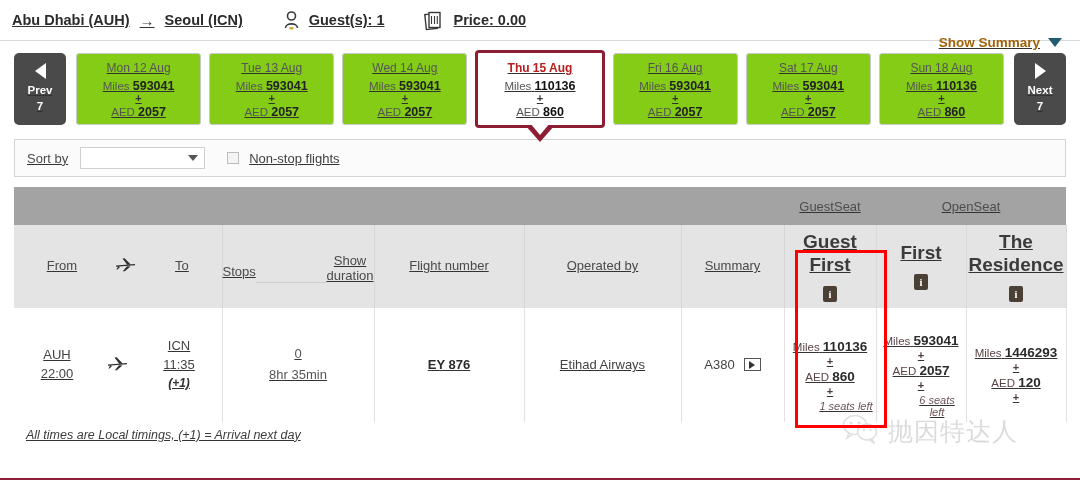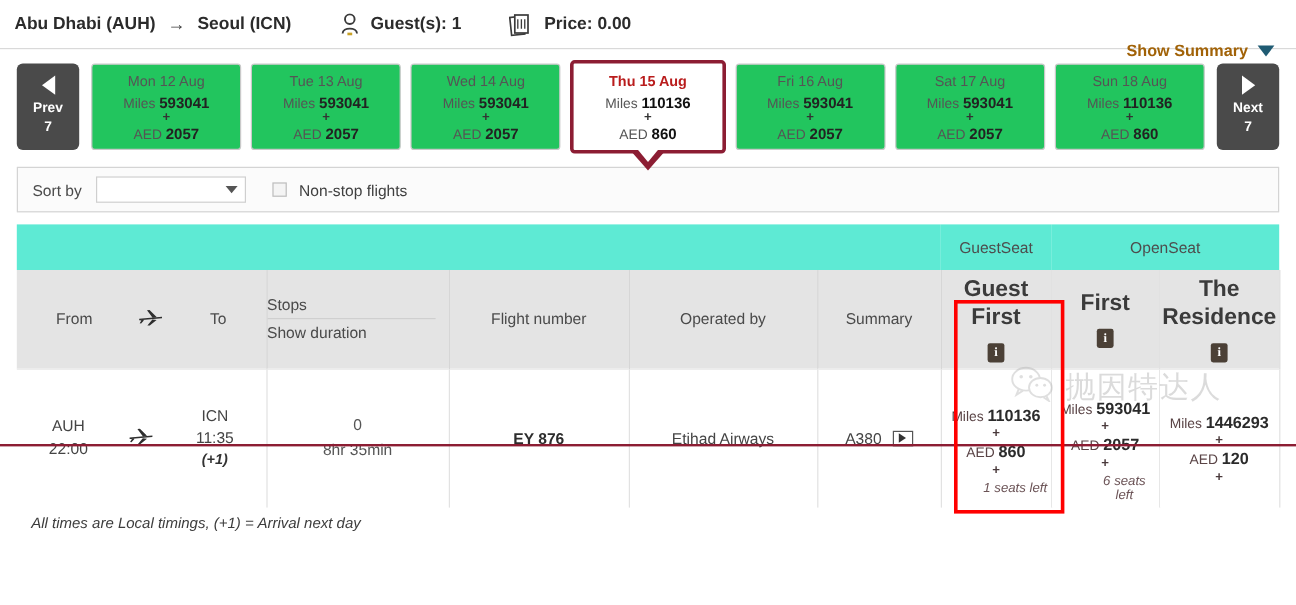--- a/index.html
+++ b/index.html
@@ -3,21 +3,21 @@
 <meta charset="utf-8">
 <style>
   * { box-sizing: border-box; margin: 0; padding: 0; }
   html, body {
     width: 1080px; height: 504px;
     background: #ffffff;
     font-family: "Liberation Sans", sans-serif;
     color: #333333;
     overflow: hidden;
   }
-  #page { position: relative; width: 1080px; height: 372px; background:#fff; }
+  #page { position: relative; width: 1080px; height: 480px; background:#fff;text-decoration:underline; }
 
   
   .top-header {
     height: 41px; width: 1080px;
     border-bottom: 1px solid #d9d9d9;
     display: flex; align-items: center;
     padding: 0 12px 0 12px;
     background: #fff;
   }
   .route { display: flex; align-items: center; font-size: 14.5px; font-weight: bold; color: #2b2b2b; }
@@ -51,21 +51,21 @@
     font-size: 11.5px; font-weight: bold; cursor: pointer; flex: none;
     line-height: 1.35;
   }
   .navbtn .tri-l { width:0;height:0;border-top:8px solid transparent;border-bottom:8px solid transparent;border-right:11px solid #fff; margin-bottom:4px;}
   .navbtn .tri-r { width:0;height:0;border-top:8px solid transparent;border-bottom:8px solid transparent;border-left:11px solid #fff; margin-bottom:4px;}
   .navbtn .n { font-size: 11.5px; font-weight: bold; }
 
   .date-list { display:flex; flex:1 1 auto; gap: 8px; margin: 0 10px; }
   .date-tile {
     flex: 1 1 0; height: 72px;
-    background: #22c55e; border: 1px solid #c9c9c9; border-radius: 3px;
+    background: #84cc16; border: 1px solid #c9c9c9; border-radius: 3px;
     display: flex; flex-direction: column; align-items: center; justify-content: center;
     cursor: pointer; position: relative;
     padding-top: 2px;
   }
   .date-tile .d { font-size: 12px; color: #555; margin-bottom: 4px; }
   .date-tile .m { font-size: 11.5px; color:#555; }
   .date-tile .m b { font-size: 12.5px; color: #222; font-weight: bold; }
   .date-tile .plus { font-size: 11px; color:#333; line-height: 0.9; margin: 1px 0; font-weight:bold;}
   .date-tile .a { font-size: 11.5px; color:#555; }
   .date-tile .a b { font-size: 12.5px; color: #222; font-weight: bold; }
@@ -97,29 +97,29 @@
     width: 125px; height: 22px; background:#fff; border: 1px solid #cfcfcf;
     display:flex; align-items:center; justify-content:flex-end; padding-right:6px; cursor:pointer;
   }
   .sel .cd { width:0;height:0;border-left:5px solid transparent;border-right:5px solid transparent;border-top:6px solid #555; }
   .chk { width:12px;height:12px;border:1px solid #bdbdbd;background:#f4f4f4;margin-left:22px;margin-right:10px;cursor:pointer;}
   .sortbar .ns { font-size: 13px; color: #3f3f3f; }
 
   
   .results-wrap { padding: 10px 14px 0 14px; }
   .tbl { width: 1052px; border-collapse: collapse; table-layout: fixed; }
-  .grp-row td { background: #5eead4; height: 38px; border: none; }
+  .grp-row td { background: #a3a3a3; height: 38px; border: none; }
   .grp-lbl { font-size: 13px; color: #4d4d4d; text-align:center; }
   .hdr-row td {
     background: #e4e4e4; height: 82px; text-align:center; vertical-align: middle;
     font-size: 13px; color: #4a4a4a; border-right: 1px solid #dadada;
   }
   .hdr-row td.plain { border-right: 1px solid #d6d6d6; }
   .fromto { display:flex; align-items:center; justify-content:center; gap: 38px; }
-  .stops-cell { display:flex; flex-direction:column; align-items:flex-start; }
+  .stops-cell { display:flex; flex-direction:row; align-items:flex-end; }
   .stops-cell .s1 { font-size: 13px; color:#4a4a4a; padding-bottom:4px; }
   .stops-cell .divline { width: 140px; height:1px; background:#cfcfcf; }
   .stops-cell .s2 { font-size: 13px; color:#4a4a4a; padding-top:4px; }
 
   .fare-hdr { position: relative; vertical-align: middle; }
   .fare-hdr .ftitle { font-size: 19px; font-weight: bold; color: #3b3b3b; line-height: 1.25; }
   .info-ico {
     display:inline-flex; align-items:center; justify-content:center;
     width: 14px; height: 16px; background: #4b4036; color:#fff;
     font-size: 10.5px; font-weight: bold; font-family:"Liberation Serif", serif;

